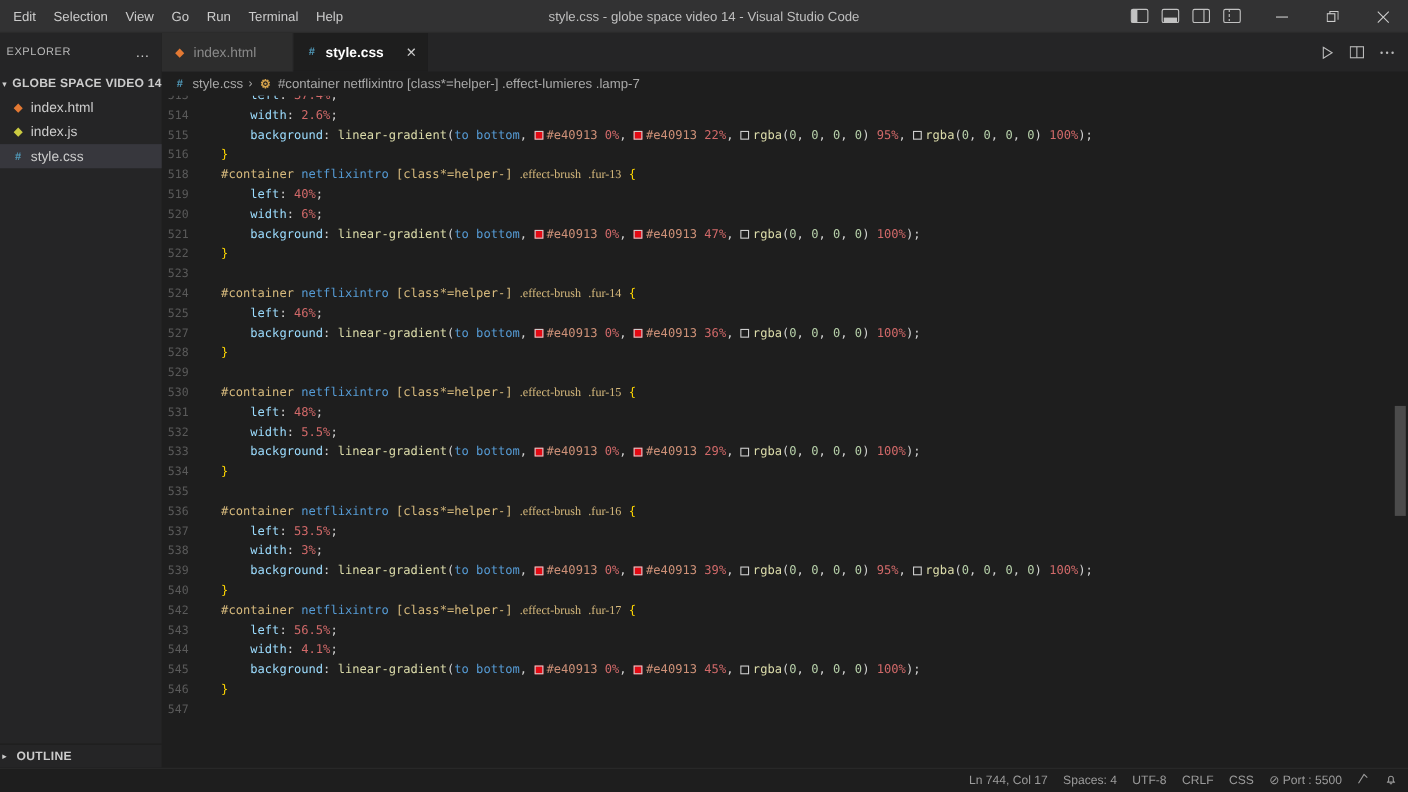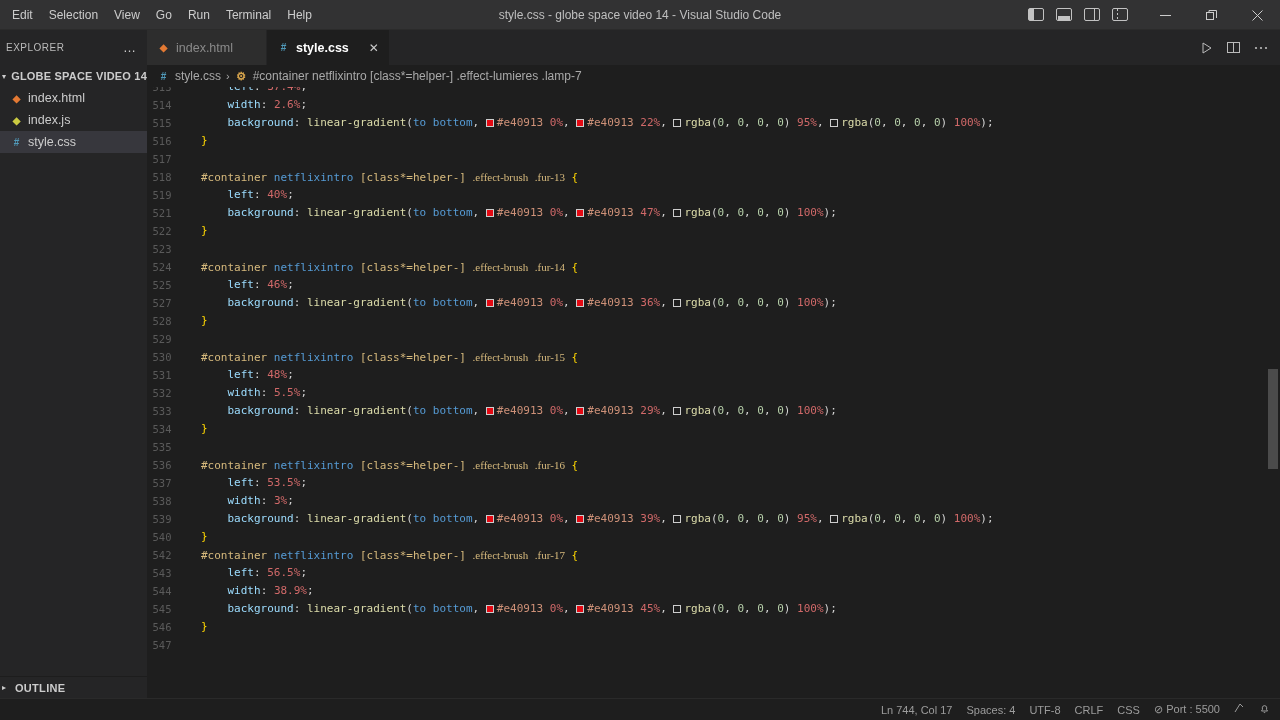--- a/index.html
+++ b/index.html
@@ -328,23 +328,23 @@
         <span>#container netflixintro [class*=helper-] .effect-lumieres .lamp-7</span>
       </span>
     </div>
 
     <div class="code-wrap">
       <div class="code-scroll" id="code-scroll" style="margin-top: -9px;">
           <div class="cline"><span class="ln">513</span><span class="ctext">    <span class="t-prop">left</span><span class="t-punc">: </span><span class="t-pct">37.4%</span><span class="t-punc">;</span></span></div>
           <div class="cline"><span class="ln">514</span><span class="ctext">    <span class="t-prop">width</span><span class="t-punc">: </span><span class="t-pct">2.6%</span><span class="t-punc">;</span></span></div>
           <div class="cline"><span class="ln">515</span><span class="ctext">    <span class="t-prop">background</span><span class="t-punc">: </span><span class="t-fn">linear-gradient</span><span class="t-punc">(</span><span class="t-kw">to bottom</span><span class="t-punc">, </span><span class="swatch" style="background:#e40913"></span><span class="t-hex">#e40913</span> <span class="t-pct">0%</span><span class="t-punc">, </span><span class="swatch" style="background:#e40913"></span><span class="t-hex">#e40913</span> <span class="t-pct">22%</span><span class="t-punc">, </span><span class="swatch" style="background:transparent"></span><span class="t-rgba">rgba</span><span class="t-punc">(</span><span class="t-num">0</span><span class="t-punc">, </span><span class="t-num">0</span><span class="t-punc">, </span><span class="t-num">0</span><span class="t-punc">, </span><span class="t-num">0</span><span class="t-punc">)</span> <span class="t-pct">95%</span><span class="t-punc">, </span><span class="swatch" style="background:transparent"></span><span class="t-rgba">rgba</span><span class="t-punc">(</span><span class="t-num">0</span><span class="t-punc">, </span><span class="t-num">0</span><span class="t-punc">, </span><span class="t-num">0</span><span class="t-punc">, </span><span class="t-num">0</span><span class="t-punc">)</span> <span class="t-pct">100%</span><span class="t-punc">);</span></span></div>
           <div class="cline"><span class="ln">516</span><span class="ctext"><span class="t-brace">}</span></span></div>
-          <div class="cline"><span class="ln">517</span><span class="ctext"></span></div>
           <div class="cline"><span class="ln">518</span><span class="ctext"><span class="t-sel">#container</span><span class="t-el"> netflixintro</span> <span class="t-attr">[class*=helper-]</span> <span class="t-cls">.effect-brush</span> <span class="t-cls">.fur-13</span> <span class="t-brace">{</span></span></div>
           <div class="cline"><span class="ln">519</span><span class="ctext">    <span class="t-prop">left</span><span class="t-punc">: </span><span class="t-pct">40%</span><span class="t-punc">;</span></span></div>
+          <div class="cline"><span class="ln">520</span><span class="ctext">    <span class="t-prop">width</span><span class="t-punc">: </span><span class="t-pct">6%</span><span class="t-punc">;</span></span></div>
           <div class="cline"><span class="ln">521</span><span class="ctext">    <span class="t-prop">background</span><span class="t-punc">: </span><span class="t-fn">linear-gradient</span><span class="t-punc">(</span><span class="t-kw">to bottom</span><span class="t-punc">, </span><span class="swatch" style="background:#e40913"></span><span class="t-hex">#e40913</span> <span class="t-pct">0%</span><span class="t-punc">, </span><span class="swatch" style="background:#e40913"></span><span class="t-hex">#e40913</span> <span class="t-pct">47%</span><span class="t-punc">, </span><span class="swatch" style="background:transparent"></span><span class="t-rgba">rgba</span><span class="t-punc">(</span><span class="t-num">0</span><span class="t-punc">, </span><span class="t-num">0</span><span class="t-punc">, </span><span class="t-num">0</span><span class="t-punc">, </span><span class="t-num">0</span><span class="t-punc">)</span> <span class="t-pct">100%</span><span class="t-punc">);</span></span></div>
           <div class="cline"><span class="ln">522</span><span class="ctext"><span class="t-brace">}</span></span></div>
           <div class="cline"><span class="ln">523</span><span class="ctext"></span></div>
           <div class="cline"><span class="ln">524</span><span class="ctext"><span class="t-sel">#container</span><span class="t-el"> netflixintro</span> <span class="t-attr">[class*=helper-]</span> <span class="t-cls">.effect-brush</span> <span class="t-cls">.fur-14</span> <span class="t-brace">{</span></span></div>
           <div class="cline"><span class="ln">525</span><span class="ctext">    <span class="t-prop">left</span><span class="t-punc">: </span><span class="t-pct">46%</span><span class="t-punc">;</span></span></div>
           <div class="cline"><span class="ln">527</span><span class="ctext">    <span class="t-prop">background</span><span class="t-punc">: </span><span class="t-fn">linear-gradient</span><span class="t-punc">(</span><span class="t-kw">to bottom</span><span class="t-punc">, </span><span class="swatch" style="background:#e40913"></span><span class="t-hex">#e40913</span> <span class="t-pct">0%</span><span class="t-punc">, </span><span class="swatch" style="background:#e40913"></span><span class="t-hex">#e40913</span> <span class="t-pct">36%</span><span class="t-punc">, </span><span class="swatch" style="background:transparent"></span><span class="t-rgba">rgba</span><span class="t-punc">(</span><span class="t-num">0</span><span class="t-punc">, </span><span class="t-num">0</span><span class="t-punc">, </span><span class="t-num">0</span><span class="t-punc">, </span><span class="t-num">0</span><span class="t-punc">)</span> <span class="t-pct">100%</span><span class="t-punc">);</span></span></div>
           <div class="cline"><span class="ln">528</span><span class="ctext"><span class="t-brace">}</span></span></div>
           <div class="cline"><span class="ln">529</span><span class="ctext"></span></div>
           <div class="cline"><span class="ln">530</span><span class="ctext"><span class="t-sel">#container</span><span class="t-el"> netflixintro</span> <span class="t-attr">[class*=helper-]</span> <span class="t-cls">.effect-brush</span> <span class="t-cls">.fur-15</span> <span class="t-brace">{</span></span></div>
           <div class="cline"><span class="ln">531</span><span class="ctext">    <span class="t-prop">left</span><span class="t-punc">: </span><span class="t-pct">48%</span><span class="t-punc">;</span></span></div>
@@ -352,21 +352,21 @@
           <div class="cline"><span class="ln">533</span><span class="ctext">    <span class="t-prop">background</span><span class="t-punc">: </span><span class="t-fn">linear-gradient</span><span class="t-punc">(</span><span class="t-kw">to bottom</span><span class="t-punc">, </span><span class="swatch" style="background:#e40913"></span><span class="t-hex">#e40913</span> <span class="t-pct">0%</span><span class="t-punc">, </span><span class="swatch" style="background:#e40913"></span><span class="t-hex">#e40913</span> <span class="t-pct">29%</span><span class="t-punc">, </span><span class="swatch" style="background:transparent"></span><span class="t-rgba">rgba</span><span class="t-punc">(</span><span class="t-num">0</span><span class="t-punc">, </span><span class="t-num">0</span><span class="t-punc">, </span><span class="t-num">0</span><span class="t-punc">, </span><span class="t-num">0</span><span class="t-punc">)</span> <span class="t-pct">100%</span><span class="t-punc">);</span></span></div>
           <div class="cline"><span class="ln">534</span><span class="ctext"><span class="t-brace">}</span></span></div>
           <div class="cline"><span class="ln">535</span><span class="ctext"></span></div>
           <div class="cline"><span class="ln">536</span><span class="ctext"><span class="t-sel">#container</span><span class="t-el"> netflixintro</span> <span class="t-attr">[class*=helper-]</span> <span class="t-cls">.effect-brush</span> <span class="t-cls">.fur-16</span> <span class="t-brace">{</span></span></div>
           <div class="cline"><span class="ln">537</span><span class="ctext">    <span class="t-prop">left</span><span class="t-punc">: </span><span class="t-pct">53.5%</span><span class="t-punc">;</span></span></div>
           <div class="cline"><span class="ln">538</span><span class="ctext">    <span class="t-prop">width</span><span class="t-punc">: </span><span class="t-pct">3%</span><span class="t-punc">;</span></span></div>
           <div class="cline"><span class="ln">539</span><span class="ctext">    <span class="t-prop">background</span><span class="t-punc">: </span><span class="t-fn">linear-gradient</span><span class="t-punc">(</span><span class="t-kw">to bottom</span><span class="t-punc">, </span><span class="swatch" style="background:#e40913"></span><span class="t-hex">#e40913</span> <span class="t-pct">0%</span><span class="t-punc">, </span><span class="swatch" style="background:#e40913"></span><span class="t-hex">#e40913</span> <span class="t-pct">39%</span><span class="t-punc">, </span><span class="swatch" style="background:transparent"></span><span class="t-rgba">rgba</span><span class="t-punc">(</span><span class="t-num">0</span><span class="t-punc">, </span><span class="t-num">0</span><span class="t-punc">, </span><span class="t-num">0</span><span class="t-punc">, </span><span class="t-num">0</span><span class="t-punc">)</span> <span class="t-pct">95%</span><span class="t-punc">, </span><span class="swatch" style="background:transparent"></span><span class="t-rgba">rgba</span><span class="t-punc">(</span><span class="t-num">0</span><span class="t-punc">, </span><span class="t-num">0</span><span class="t-punc">, </span><span class="t-num">0</span><span class="t-punc">, </span><span class="t-num">0</span><span class="t-punc">)</span> <span class="t-pct">100%</span><span class="t-punc">);</span></span></div>
           <div class="cline"><span class="ln">540</span><span class="ctext"><span class="t-brace">}</span></span></div>
           <div class="cline"><span class="ln">542</span><span class="ctext"><span class="t-sel">#container</span><span class="t-el"> netflixintro</span> <span class="t-attr">[class*=helper-]</span> <span class="t-cls">.effect-brush</span> <span class="t-cls">.fur-17</span> <span class="t-brace">{</span></span></div>
           <div class="cline"><span class="ln">543</span><span class="ctext">    <span class="t-prop">left</span><span class="t-punc">: </span><span class="t-pct">56.5%</span><span class="t-punc">;</span></span></div>
-          <div class="cline"><span class="ln">544</span><span class="ctext">    <span class="t-prop">width</span><span class="t-punc">: </span><span class="t-pct">38.9%</span><span class="t-punc">;</span></span></div>
+          <div class="cline"><span class="ln">544</span><span class="ctext">    <span class="t-prop">width</span><span class="t-punc">: </span><span class="t-pct">4.1%</span><span class="t-punc">;</span></span></div>
           <div class="cline"><span class="ln">545</span><span class="ctext">    <span class="t-prop">background</span><span class="t-punc">: </span><span class="t-fn">linear-gradient</span><span class="t-punc">(</span><span class="t-kw">to bottom</span><span class="t-punc">, </span><span class="swatch" style="background:#e40913"></span><span class="t-hex">#e40913</span> <span class="t-pct">0%</span><span class="t-punc">, </span><span class="swatch" style="background:#e40913"></span><span class="t-hex">#e40913</span> <span class="t-pct">45%</span><span class="t-punc">, </span><span class="swatch" style="background:transparent"></span><span class="t-rgba">rgba</span><span class="t-punc">(</span><span class="t-num">0</span><span class="t-punc">, </span><span class="t-num">0</span><span class="t-punc">, </span><span class="t-num">0</span><span class="t-punc">, </span><span class="t-num">0</span><span class="t-punc">)</span> <span class="t-pct">100%</span><span class="t-punc">);</span></span></div>
           <div class="cline"><span class="ln">546</span><span class="ctext"><span class="t-brace">}</span></span></div>
           <div class="cline"><span class="ln">547</span><span class="ctext"></span></div>
         </div>
       <div class="v-scroll">
         <div class="v-thumb" style="top:282px;height:100px;"></div>
       </div>
     </div>
   </div>
 </div>

